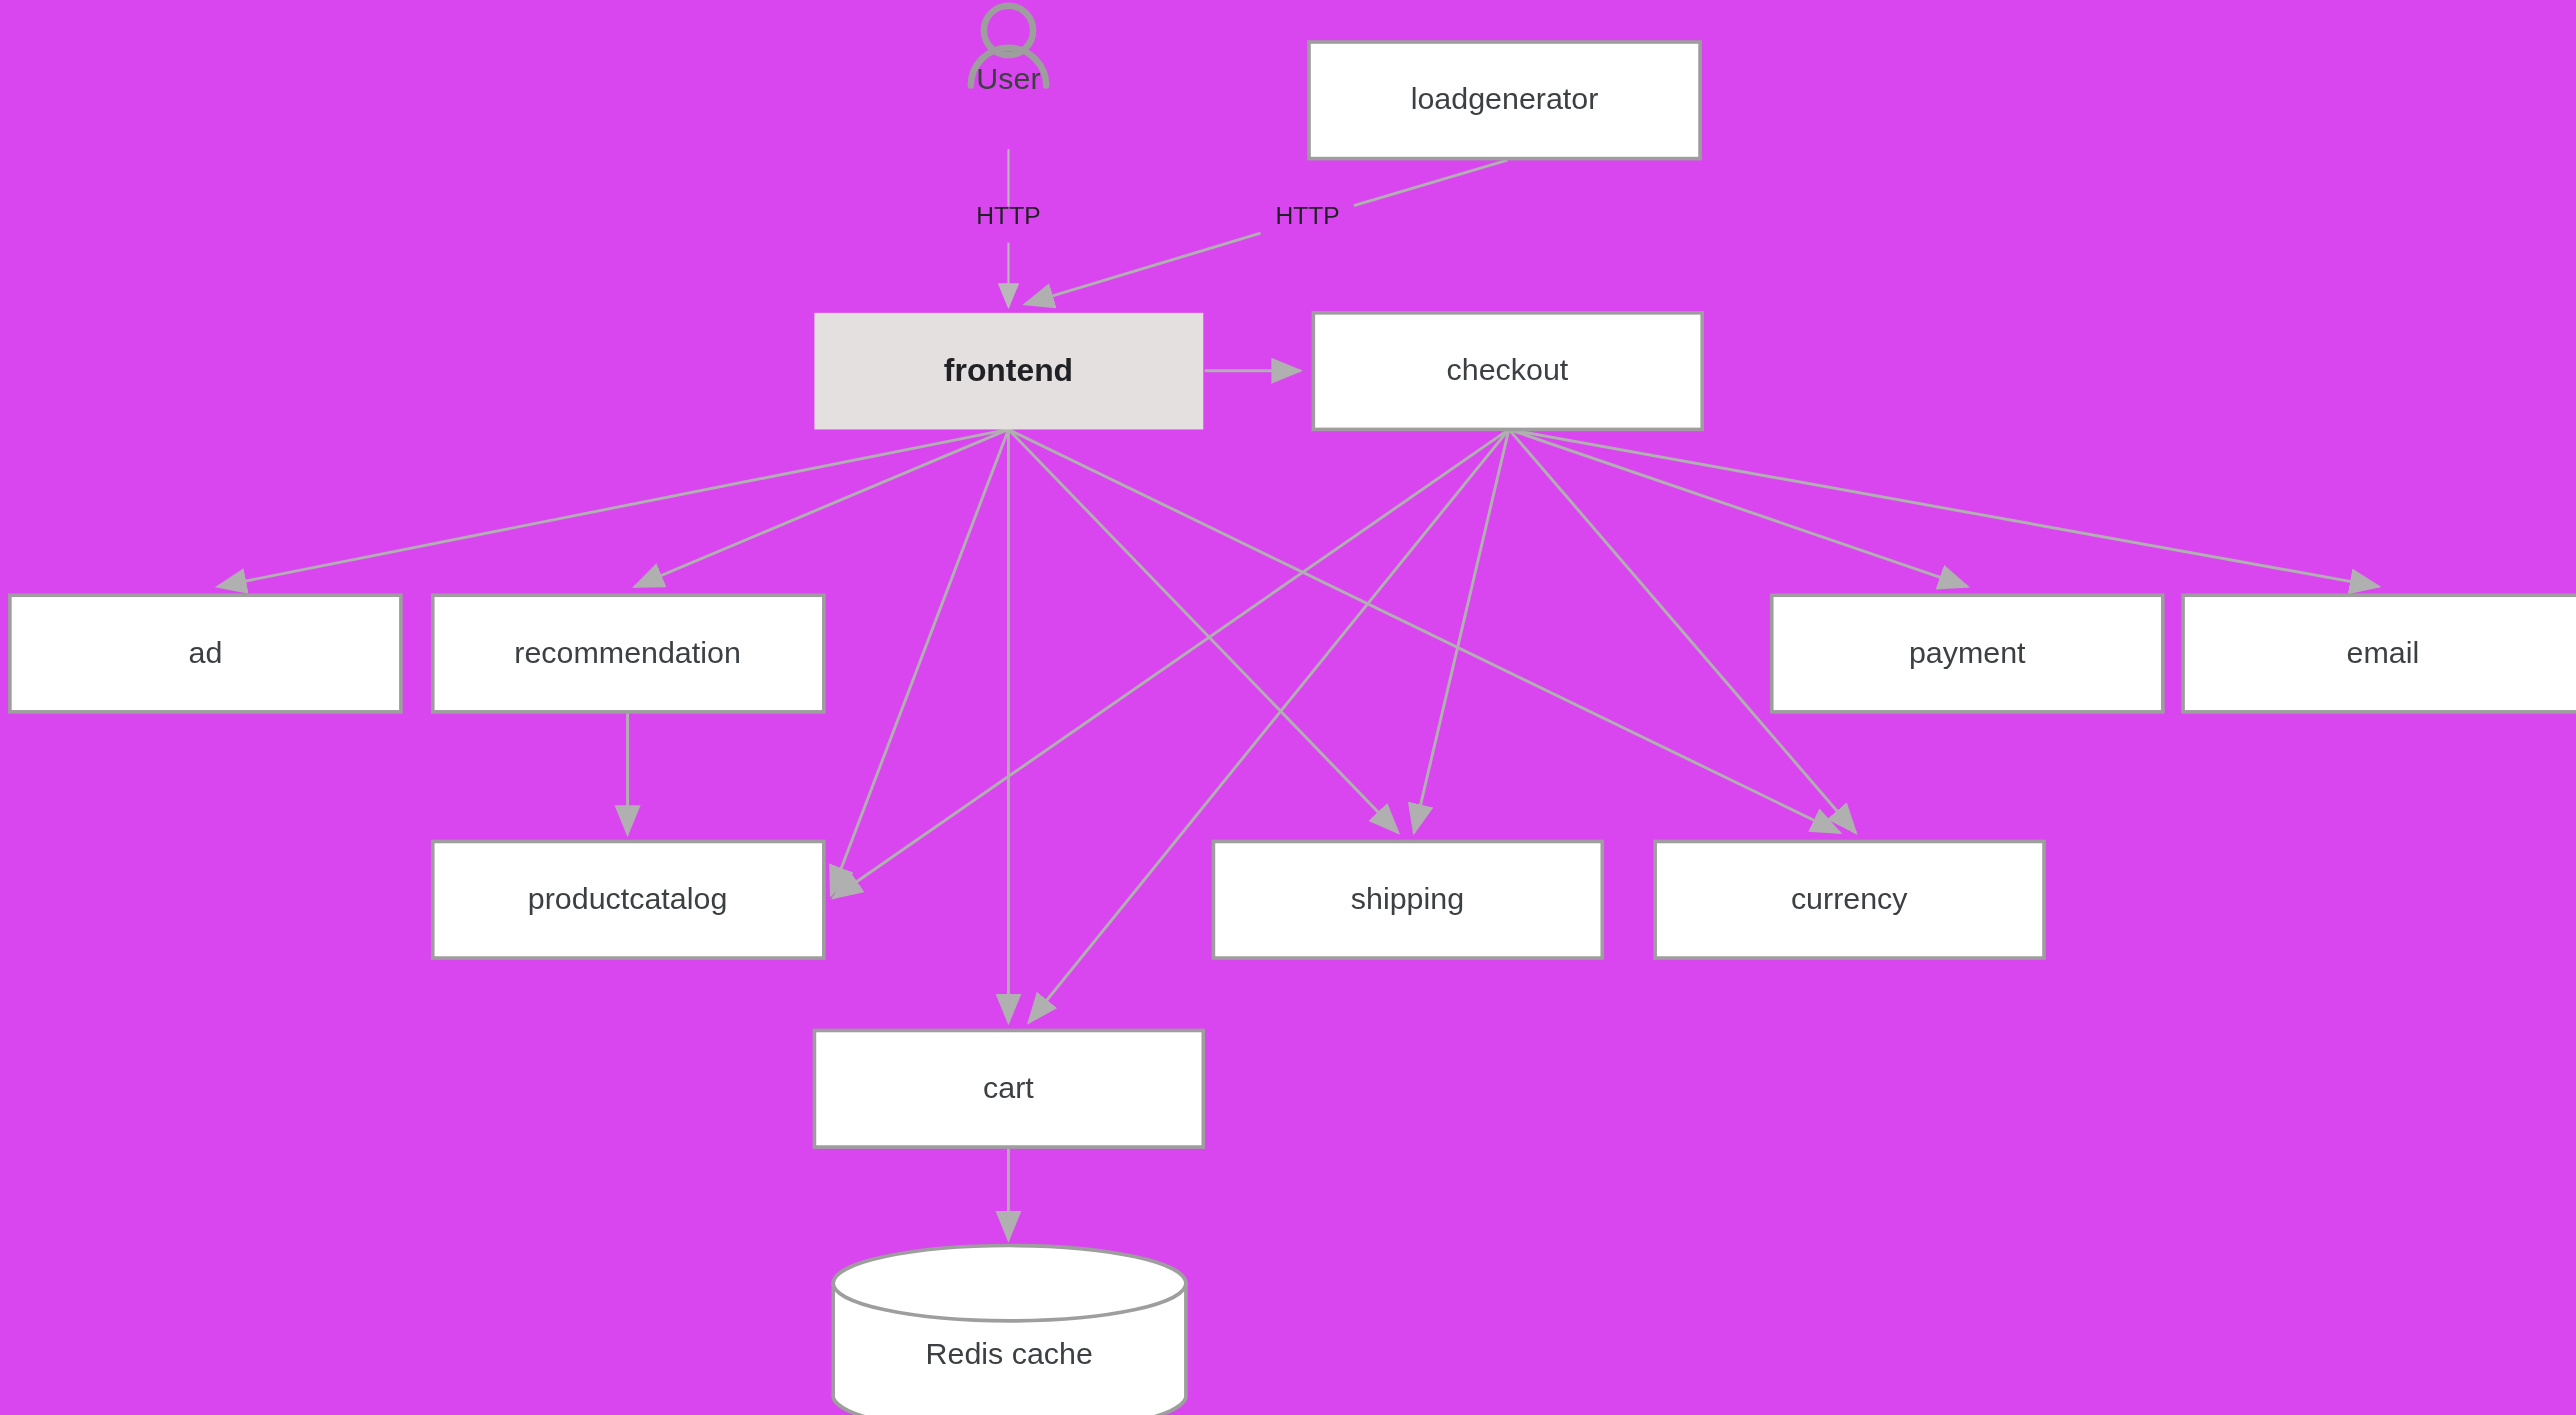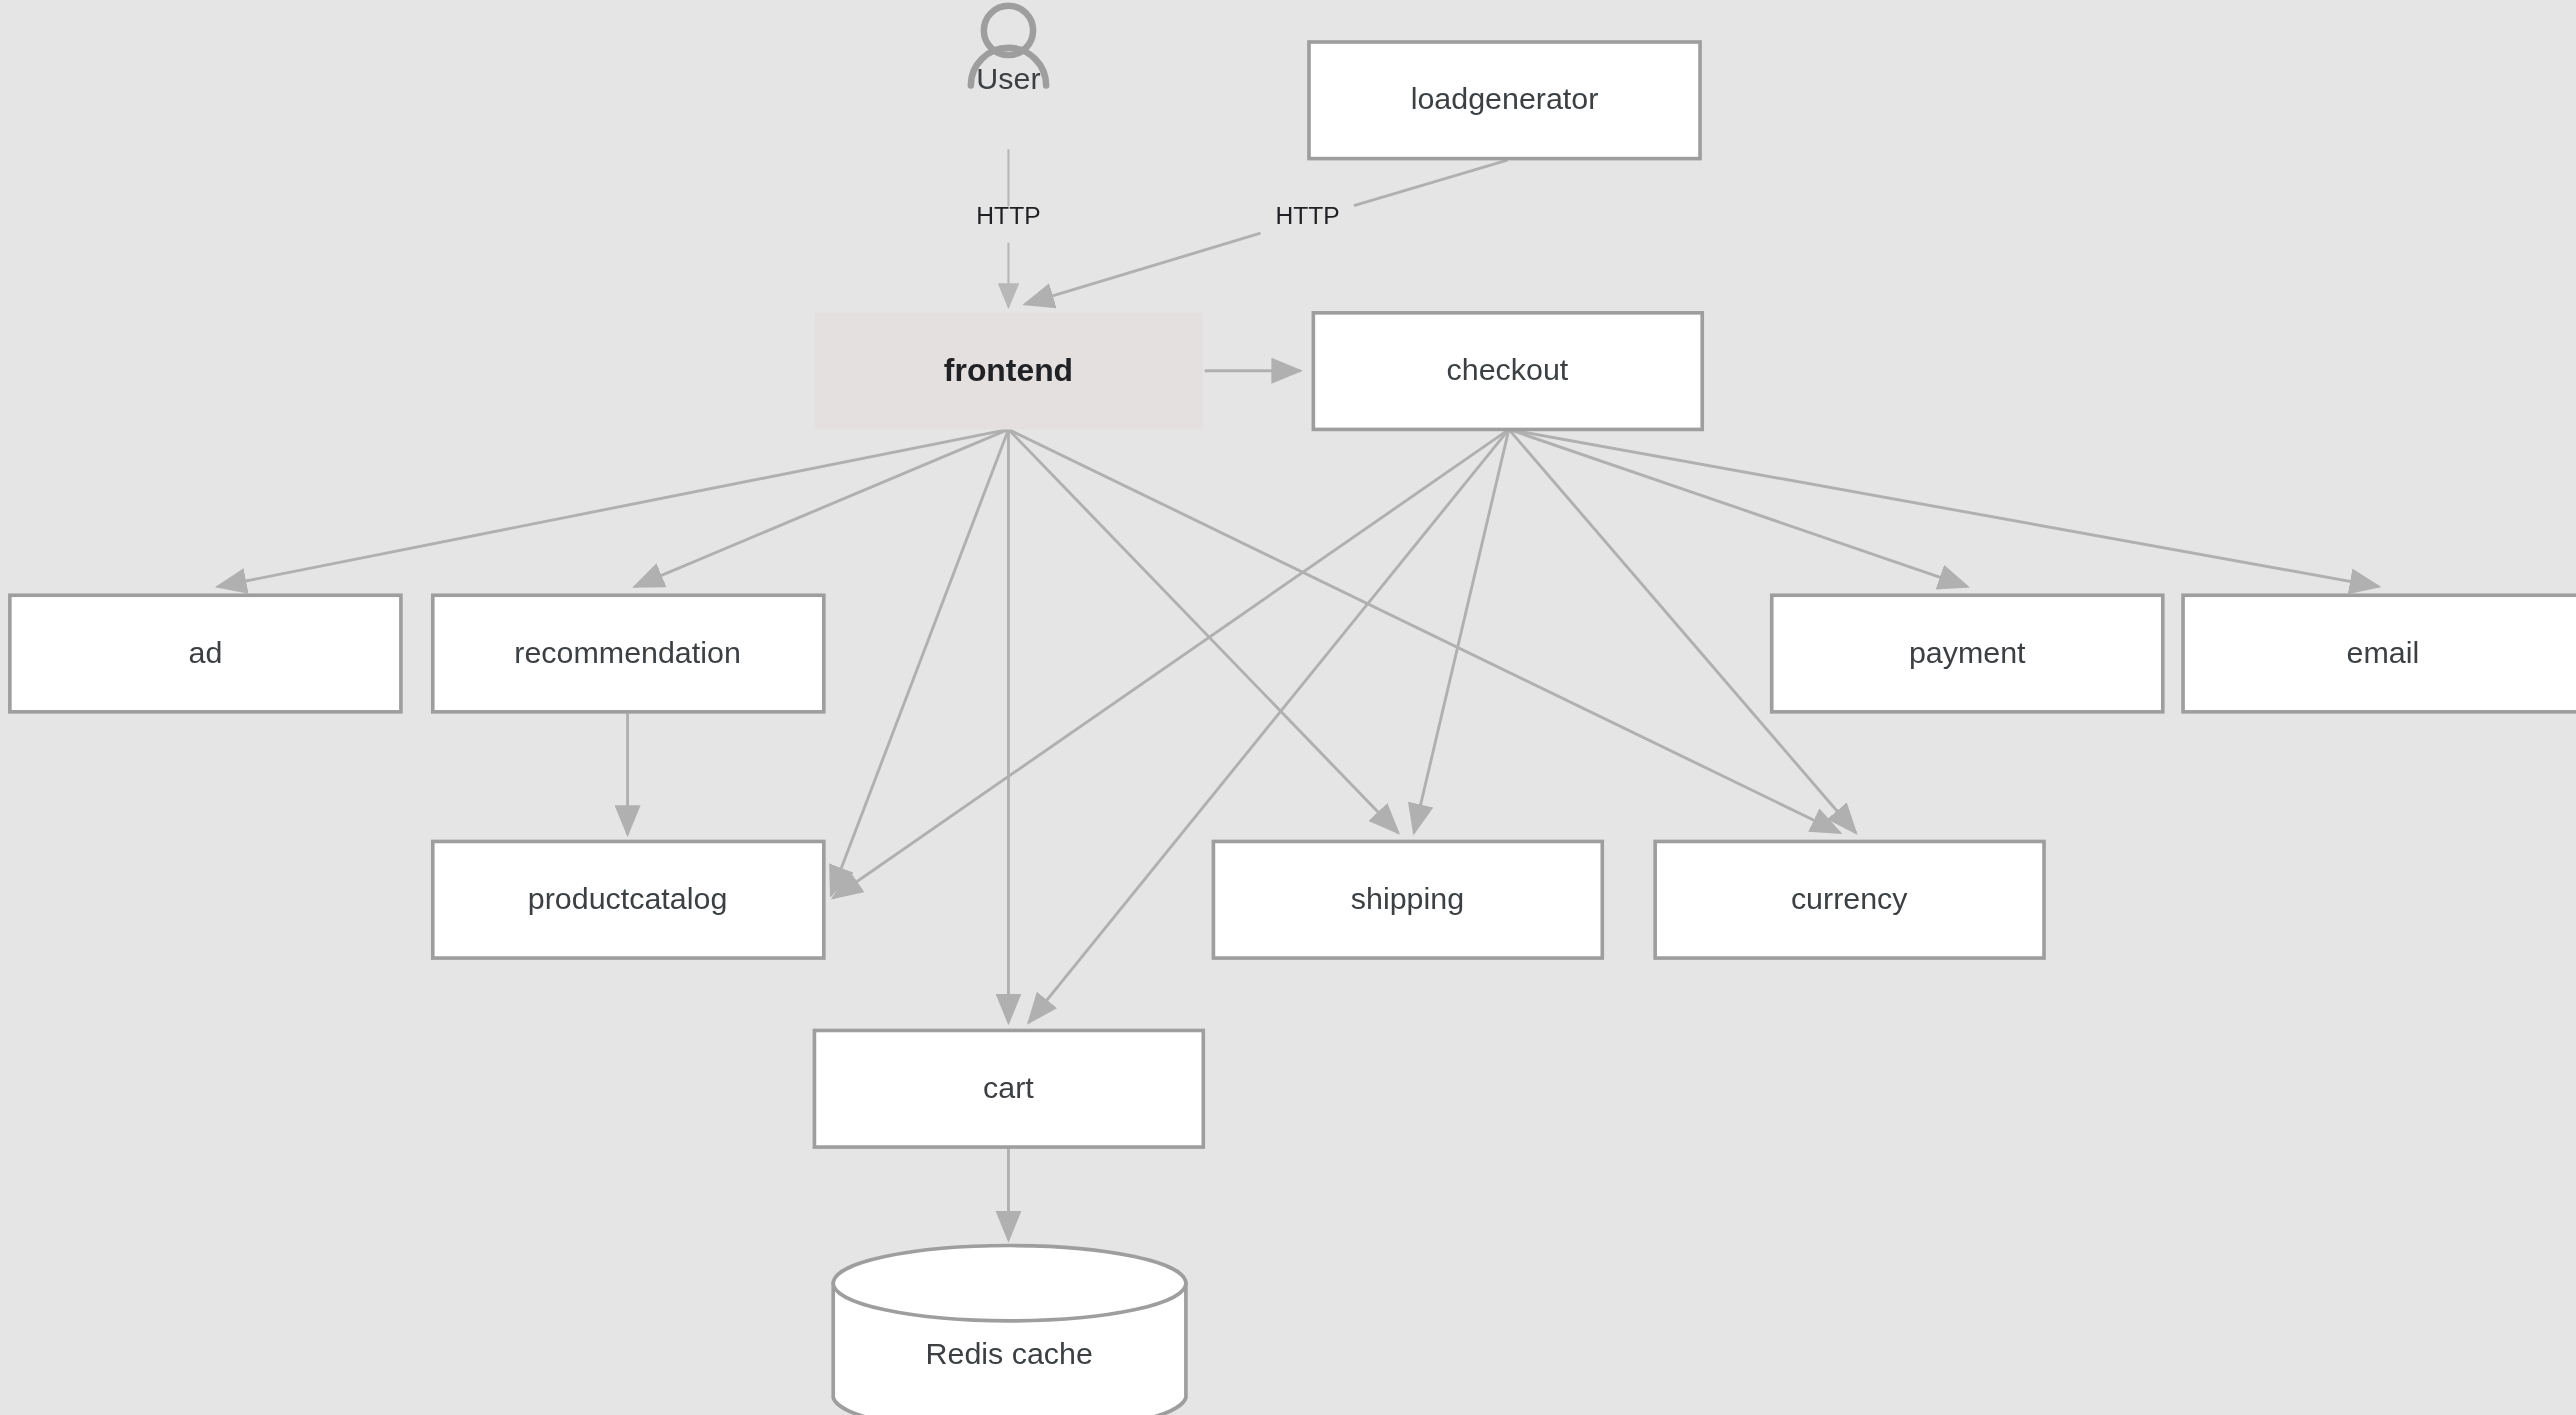--- a/index.html
+++ b/index.html
@@ -12,21 +12,21 @@
     width: 2576px;
     height: 1415px;
     font-family: "Liberation Sans", sans-serif;
     overflow: hidden;
     position: relative;
   }
   #diagram-root {
     position: relative;
     width: 2576px;
     height: 1415px;
-    background: #e5e5e5;
+    background: #d946ef;
   }
   svg.diagram-canvas {
     position: absolute;
     top: 0;
     left: 0;
     width: 2576px;
     height: 1415px;
   }
   .node-box {
     fill: #ffffff;

